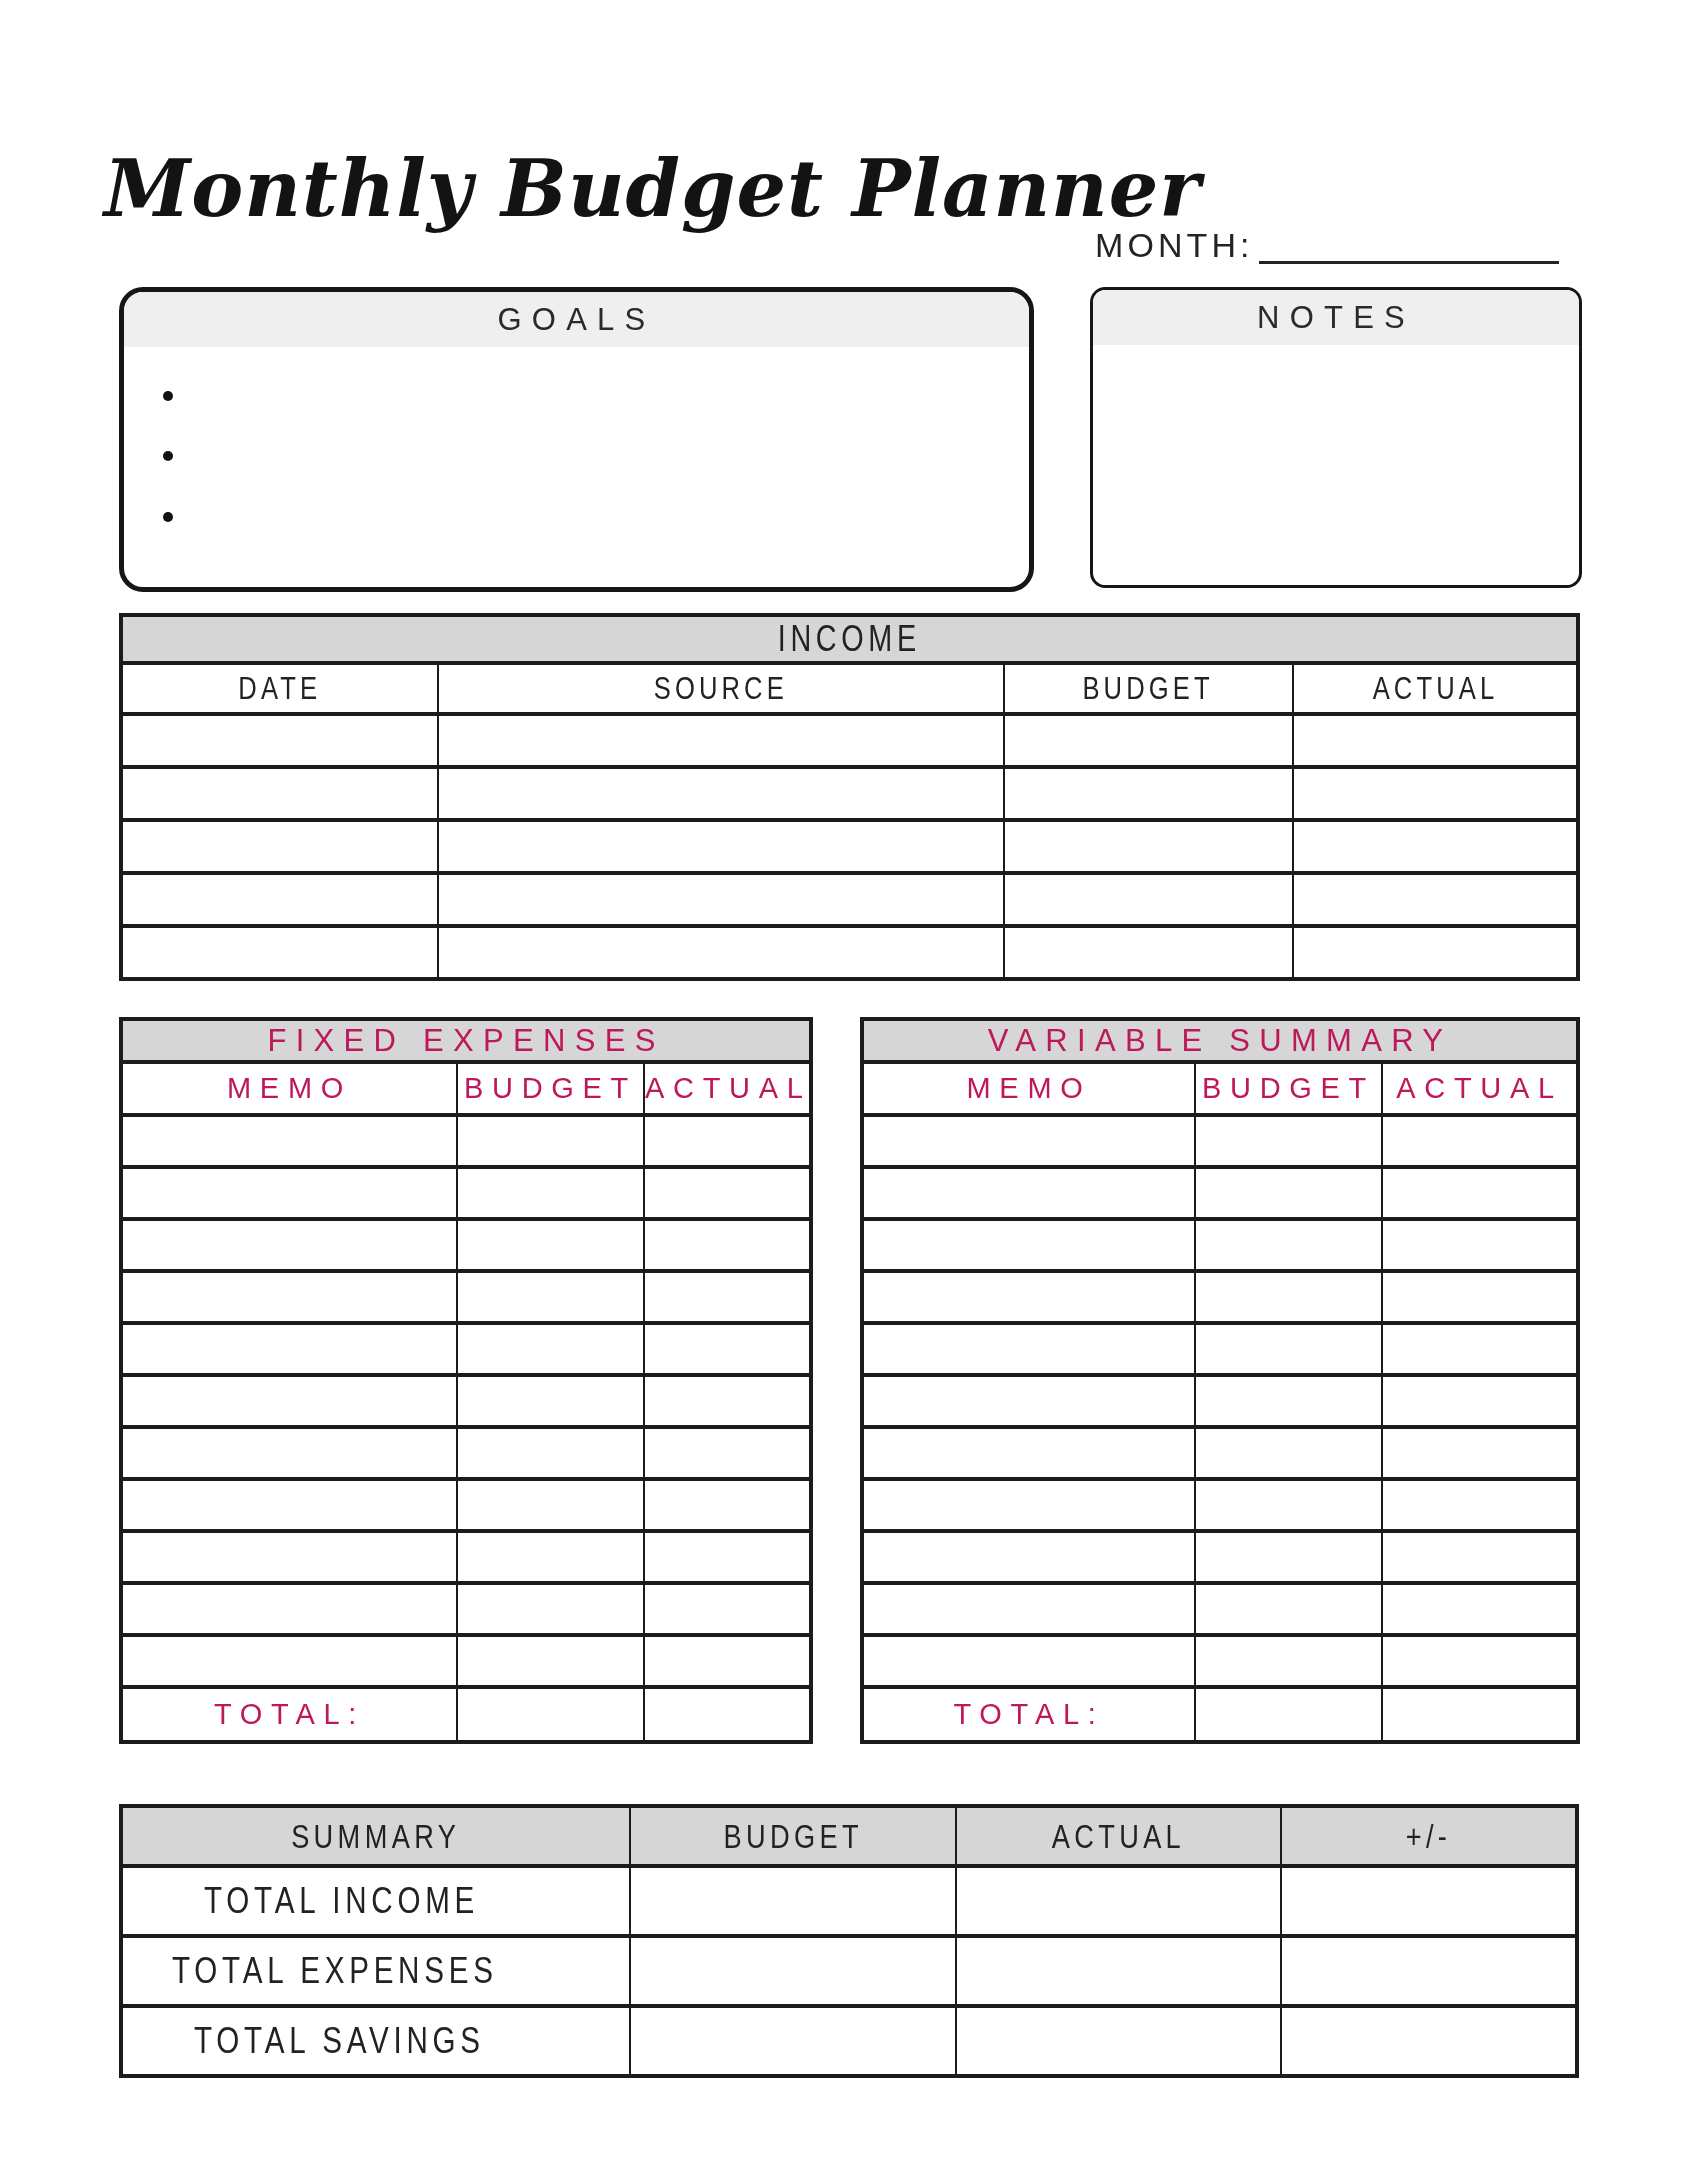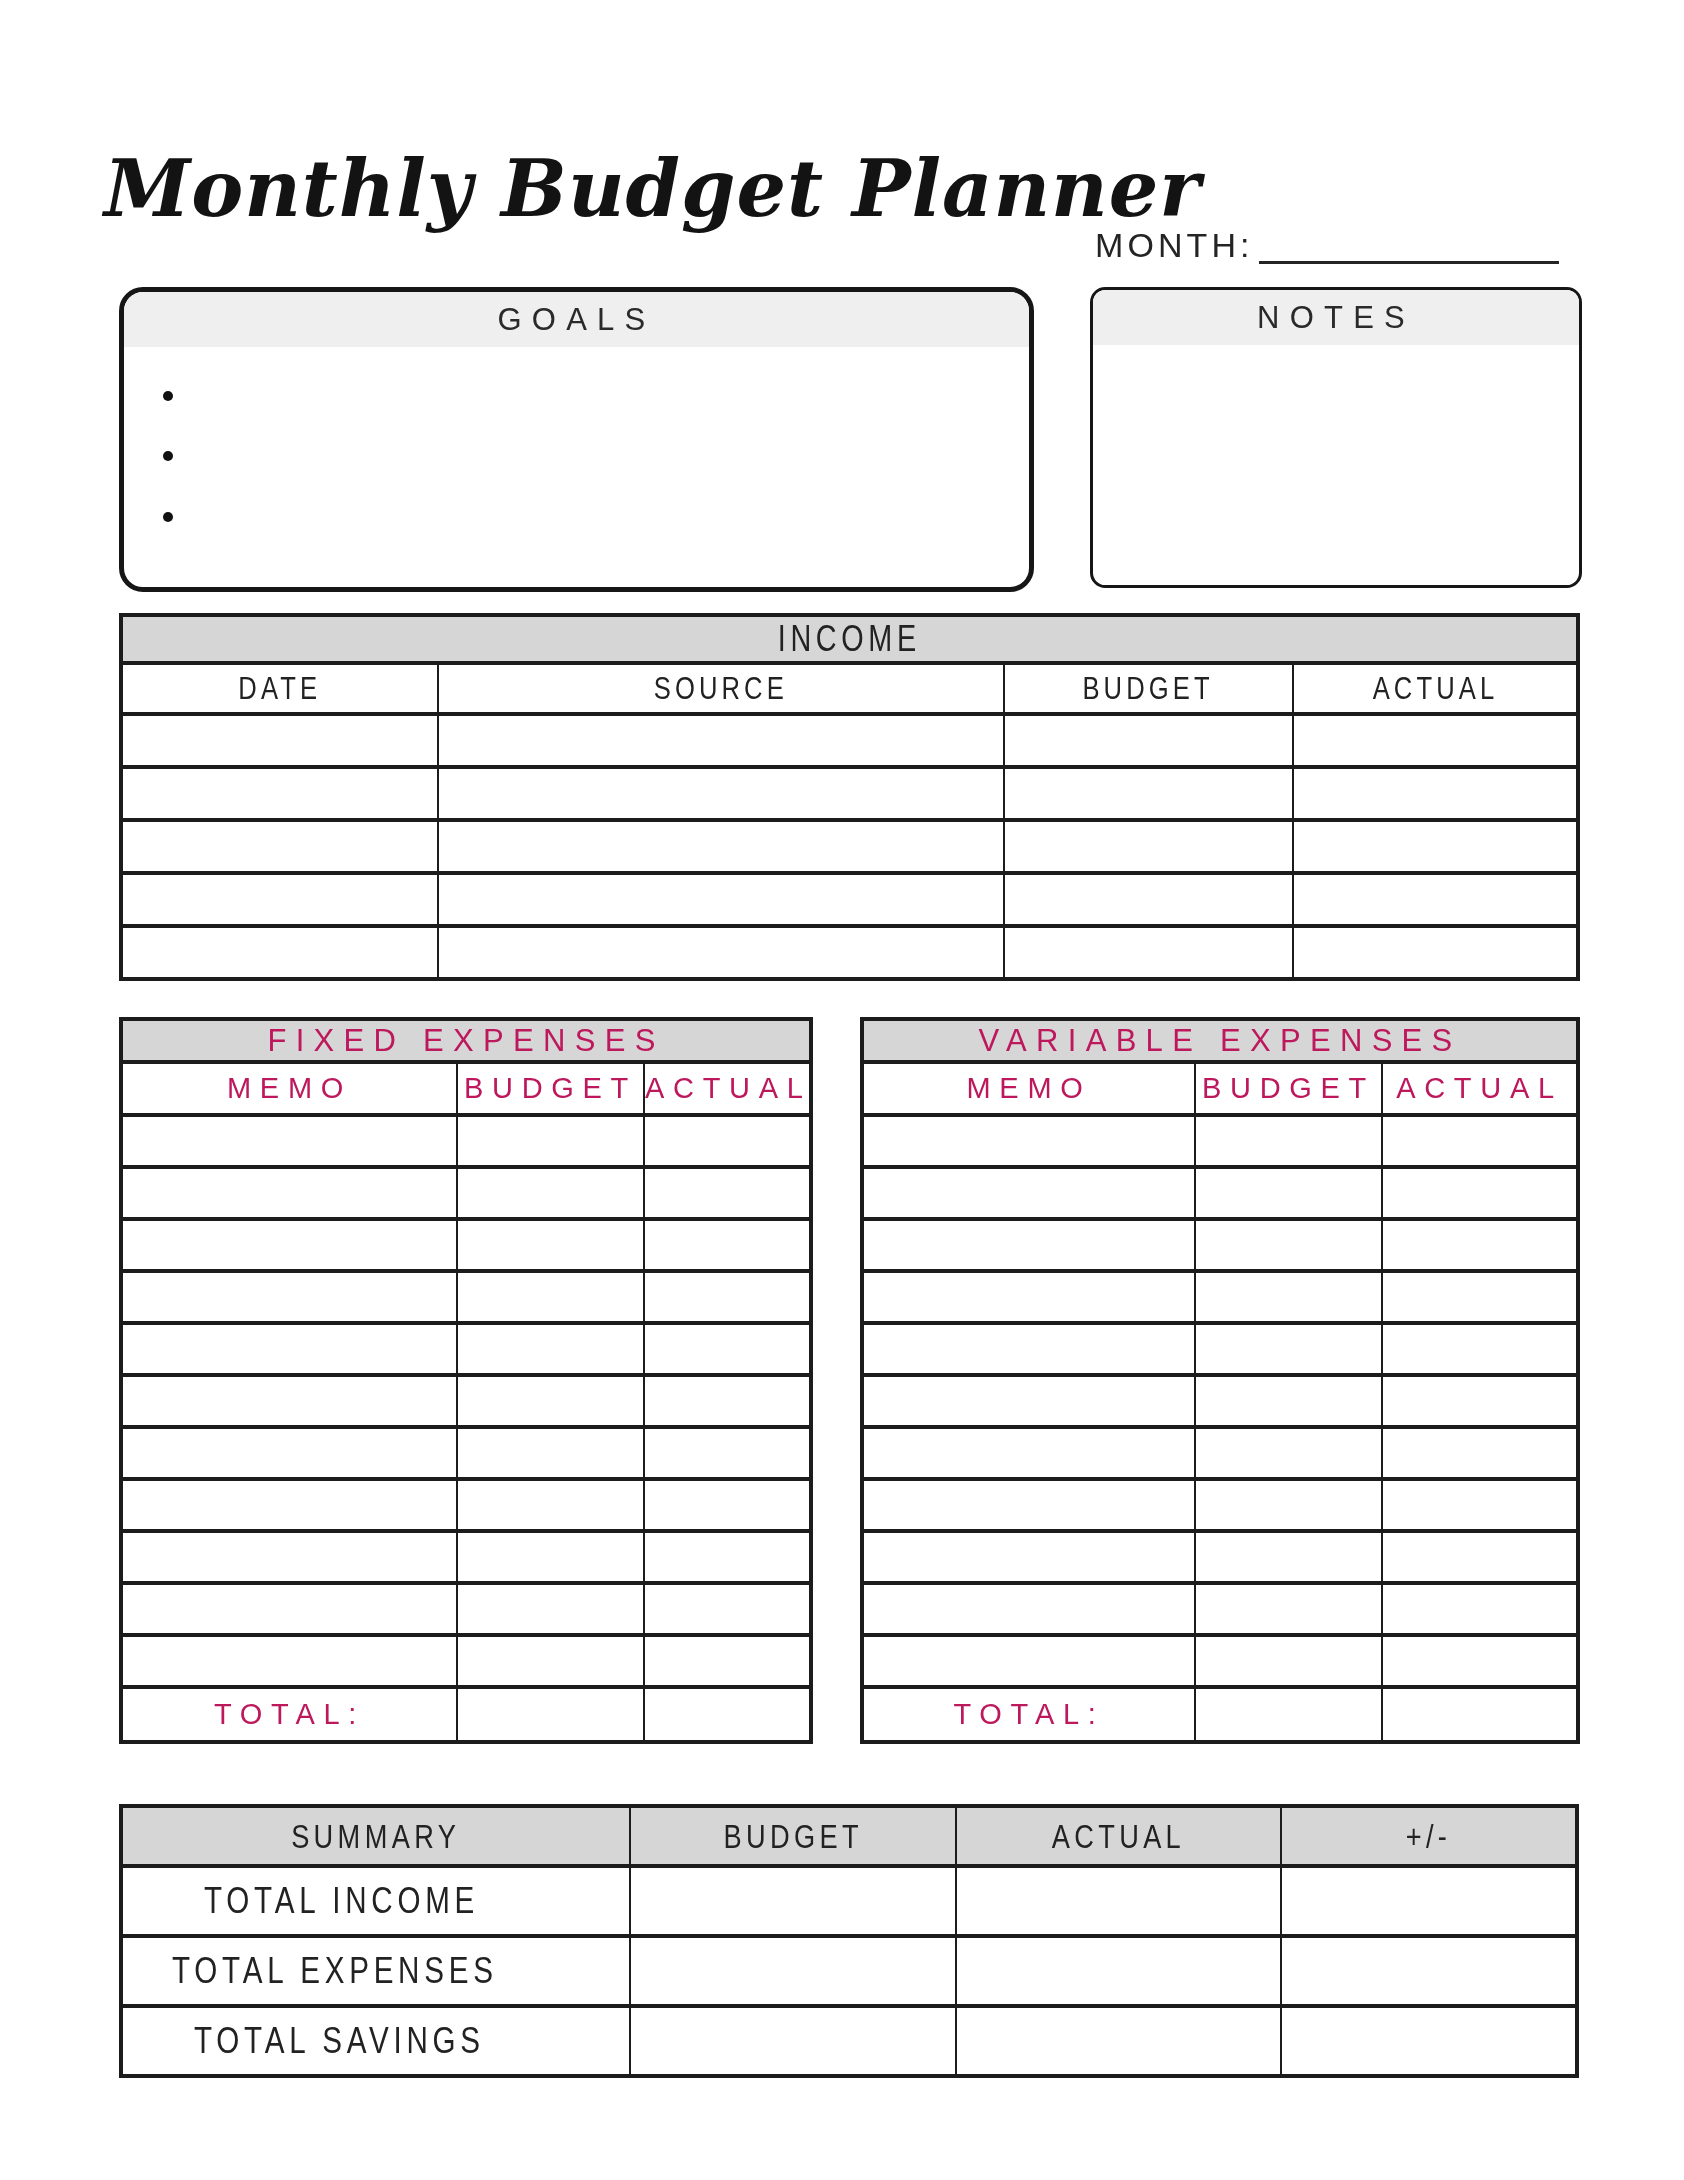--- a/index.html
+++ b/index.html
@@ -243,21 +243,21 @@
 
   <table class="sheet exp variable">
     <colgroup>
         <col style="width:333px">
         <col style="width:187px">
         <col style="width:196px">
       </colgroup>
     <tbody>
         <tr>
       <td class="band" colspan="3">
-        <span class="wide t36">VARIABLE EXPENSES</span>
+        <span class="wide t36">VARIABLE SUMMARY</span>
       </td>
     </tr>
     <tr>
       <td class="head"><span class="wide t34">MEMO</span></td>
       <td class="head"><span class="wide t34">BUDGET</span></td>
       <td class="head"><span class="wide t34">ACTUAL</span></td>
     </tr>
     <tr>
           <td class="blank"></td>
           <td class="blank"></td>

